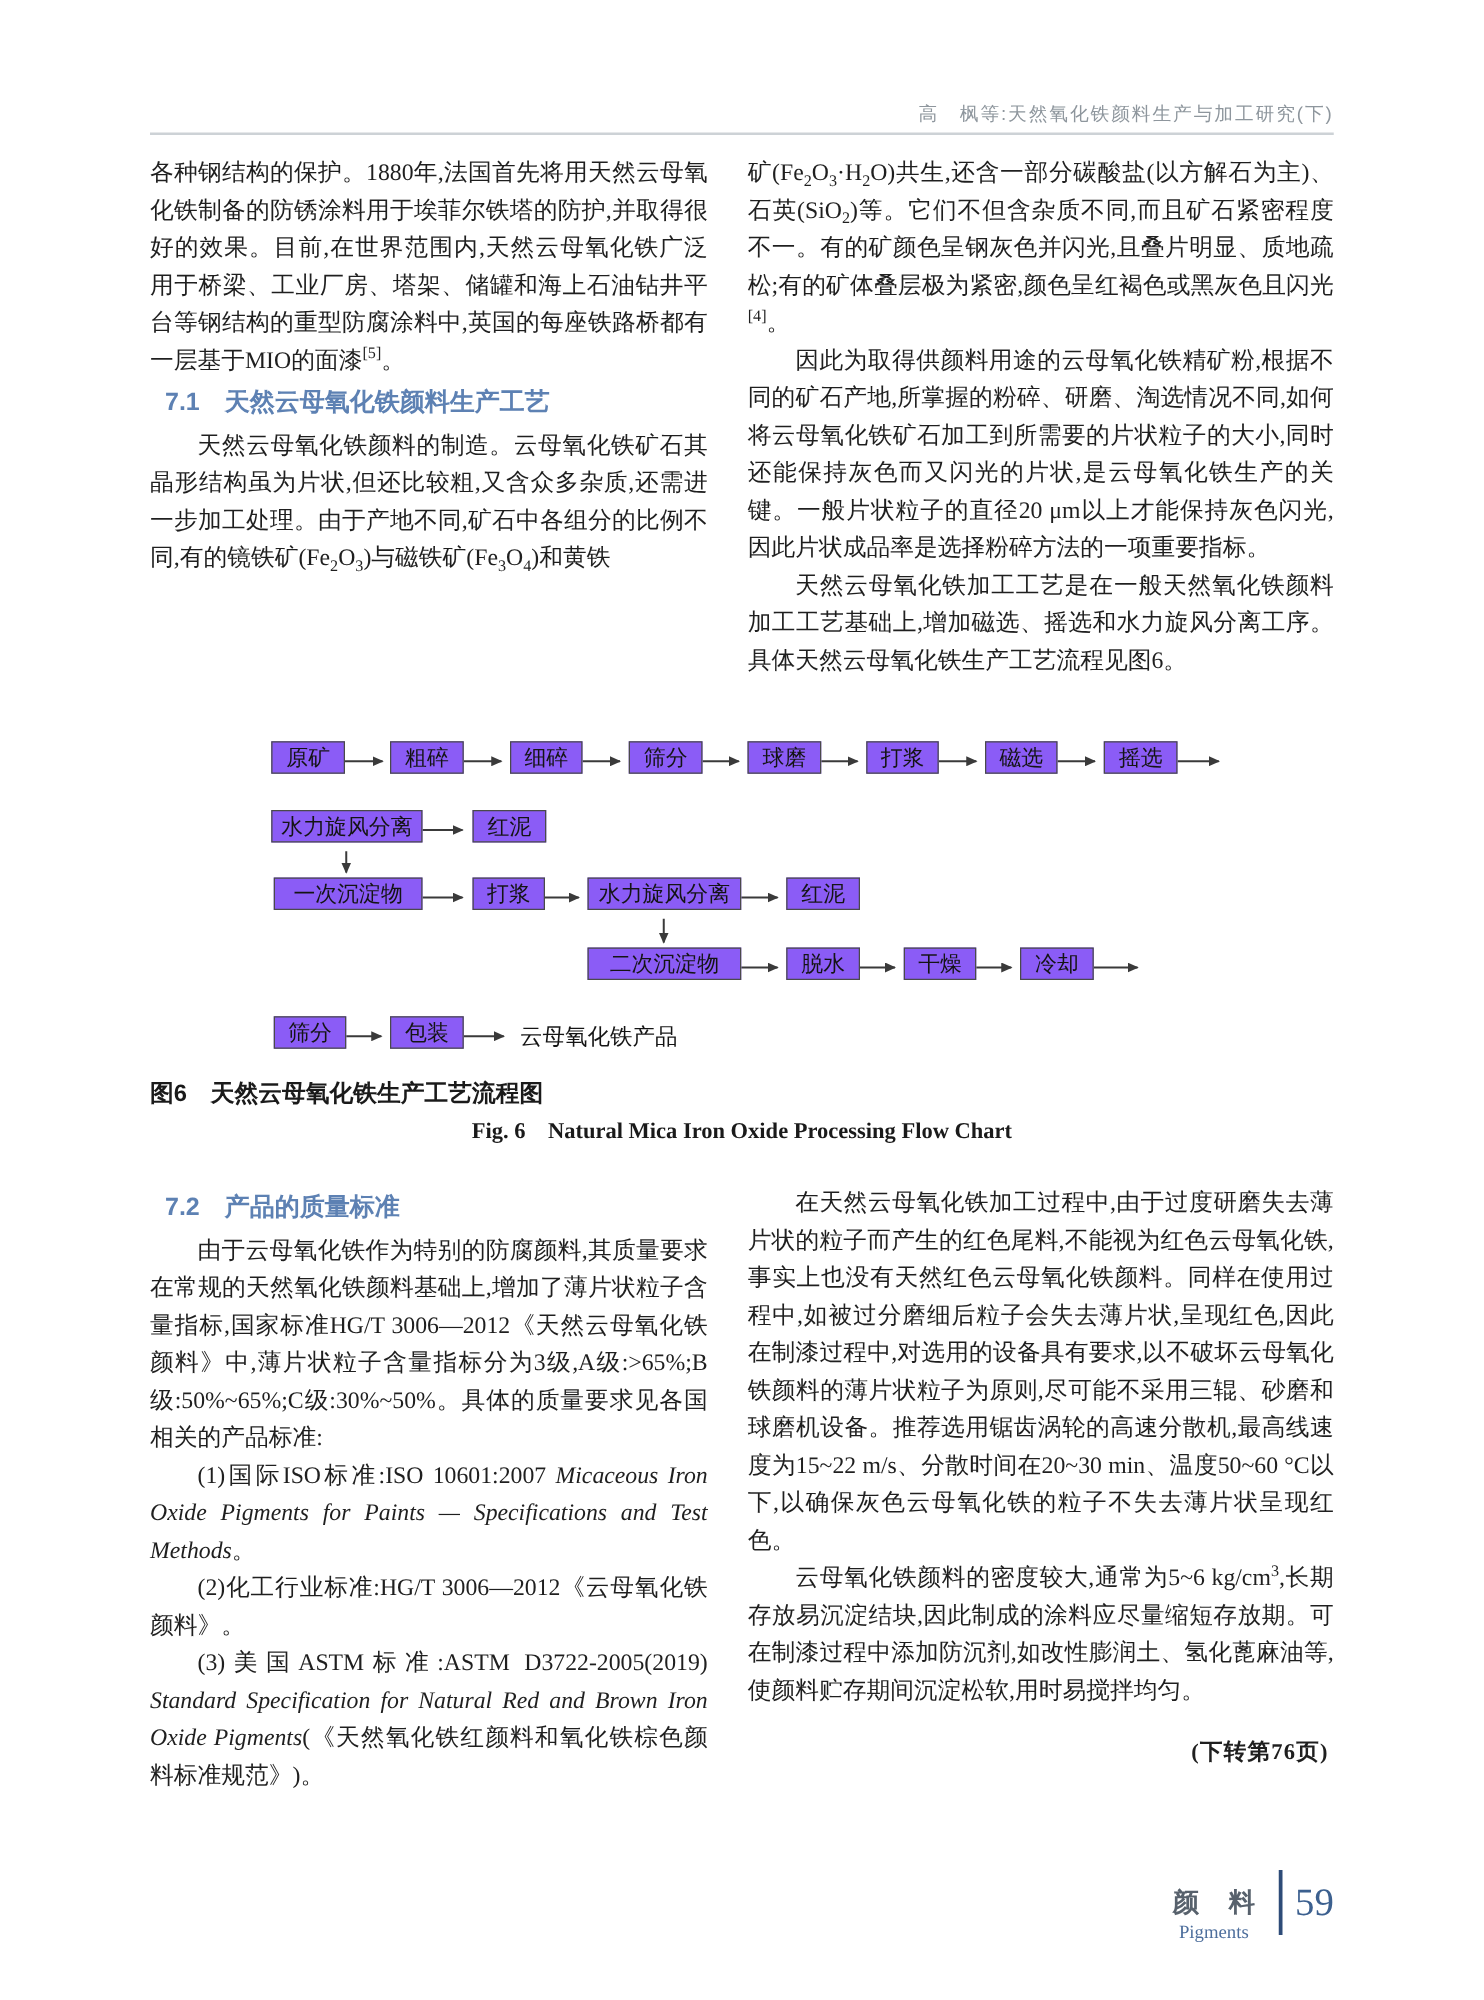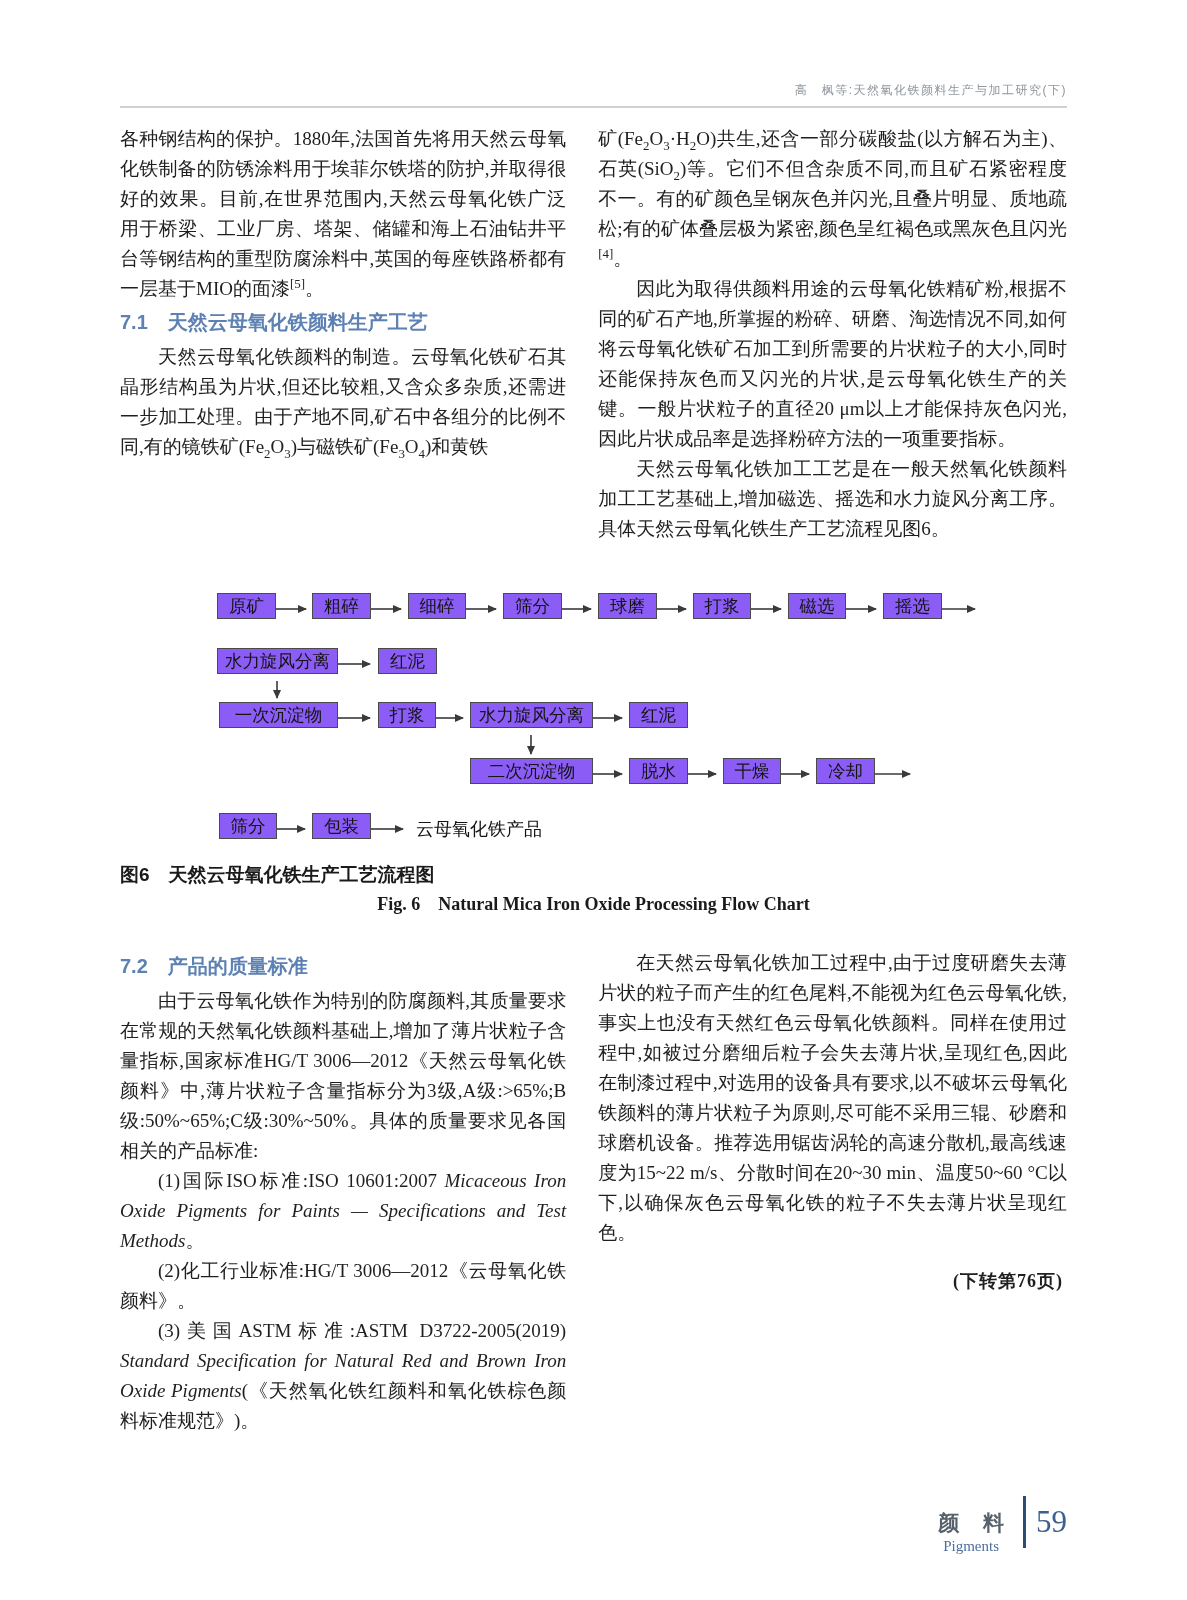--- a/index.html
+++ b/index.html
@@ -5,41 +5,41 @@
   html,body{margin:0;padding:0;background:#ffffff;}
   .page{
     position:relative;width:1187px;height:1600px;background:#ffffff;
     font-family:"Liberation Serif","DejaVu Serif",serif;color:#1f1f1f;
     overflow:hidden;
   }
   
   .running-head{
     position:absolute;left:120px;top:82px;width:947px;text-align:right;
     font-family:"Liberation Sans","DejaVu Sans",sans-serif;
-    font-size:12px;color:#8e969d;letter-spacing:1.5px;
+    font-size:15px;color:#8e969d;letter-spacing:1.5px;
   }
   .header-rule{
     position:absolute;left:120px;top:106px;width:947px;height:0;
     border-top:2px solid #cdd2d6;
   }
   
   .cols{position:absolute;left:120px;width:947px;display:flex;gap:32px;}
   .cols-1{top:124px;height:462px;}
   .cols-2{top:948px;height:500px;}
   .col-l{width:452px;}
   .col-r{width:475px;}
   .para{
     font-size:19px;line-height:30px;text-align:justify;margin:0;
     word-break:break-word;
   }
   .indent{text-indent:2em;}
   .sec-head{
     font-family:"Liberation Sans","DejaVu Sans",sans-serif;
     font-size:20px;font-weight:700;color:#5d81b3;
-    margin:3px 0 5px 0;line-height:30px;
+    margin:3px 0 5px 12px;line-height:30px;
   }
   sub,sup{font-size:0.68em;line-height:0;}
   .turn-note{
     text-align:right;font-weight:700;font-size:18px;line-height:30px;
     padding-right:4px;letter-spacing:1px;
   }
   
   .figure{position:absolute;left:120px;top:588px;width:947px;height:270px;}
   .flow-arrows{position:absolute;left:0;top:0;}
   .fbox{
@@ -169,20 +169,21 @@
   <div class="cols cols-2">
     <div class="col-l">
       <div class="sec-head">7.2　产品的质量标准</div>
       <p class="para indent">由于云母氧化铁作为特别的防腐颜料,其质量要求在常规的天然氧化铁颜料基础上,增加了薄片状粒子含量指标,国家标准HG/T 3006—2012《天然云母氧化铁颜料》中,薄片状粒子含量指标分为3级,A级:&gt;65%;B级:50%~65%;C级:30%~50%。具体的质量要求见各国相关的产品标准:</p>
       <p class="para indent">(1)国际ISO标准:ISO 10601:2007 <i>Micaceous Iron Oxide Pigments for Paints — Specifications and Test Methods</i>。</p>
       <p class="para indent">(2)化工行业标准:HG/T 3006—2012《云母氧化铁颜料》。</p>
       <p class="para indent">(3)美国ASTM标准:ASTM D3722-2005(2019) <i>Standard Specification for Natural Red and Brown Iron Oxide Pigments</i>(《天然氧化铁红颜料和氧化铁棕色颜料标准规范》)。</p>
     </div>
     <div class="col-r">
       <p class="para indent">在天然云母氧化铁加工过程中,由于过度研磨失去薄片状的粒子而产生的红色尾料,不能视为红色云母氧化铁,事实上也没有天然红色云母氧化铁颜料。同样在使用过程中,如被过分磨细后粒子会失去薄片状,呈现红色,因此在制漆过程中,对选用的设备具有要求,以不破坏云母氧化铁颜料的薄片状粒子为原则,尽可能不采用三辊、砂磨和球磨机设备。推荐选用锯齿涡轮的高速分散机,最高线速度为15~22 m/s、分散时间在20~30 min、温度50~60 °C以下,以确保灰色云母氧化铁的粒子不失去薄片状呈现红色。</p>
+      <p class="para indent">云母氧化铁颜料的密度较大,通常为5~6 kg/cm<sup>3</sup>,长期存放易沉淀结块,因此制成的涂料应尽量缩短存放期。可在制漆过程中添加防沉剂,如改性膨润土、氢化蓖麻油等,使颜料贮存期间沉淀松软,用时易搅拌均匀。</p>
       <p class="turn-note">(下转第76页)</p>
     </div>
   </div>
 
   <div class="footer">
     <div class="journal-block">
       <div class="journal-cn">颜 料</div>
       <div class="journal-en">Pigments</div>
     </div>
     <div class="footer-bar"></div>

